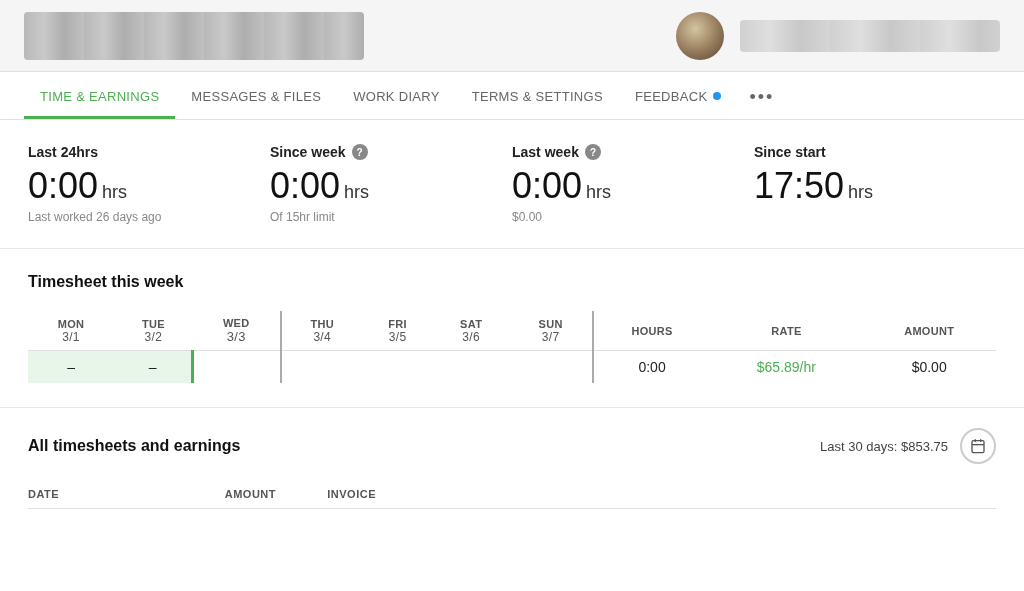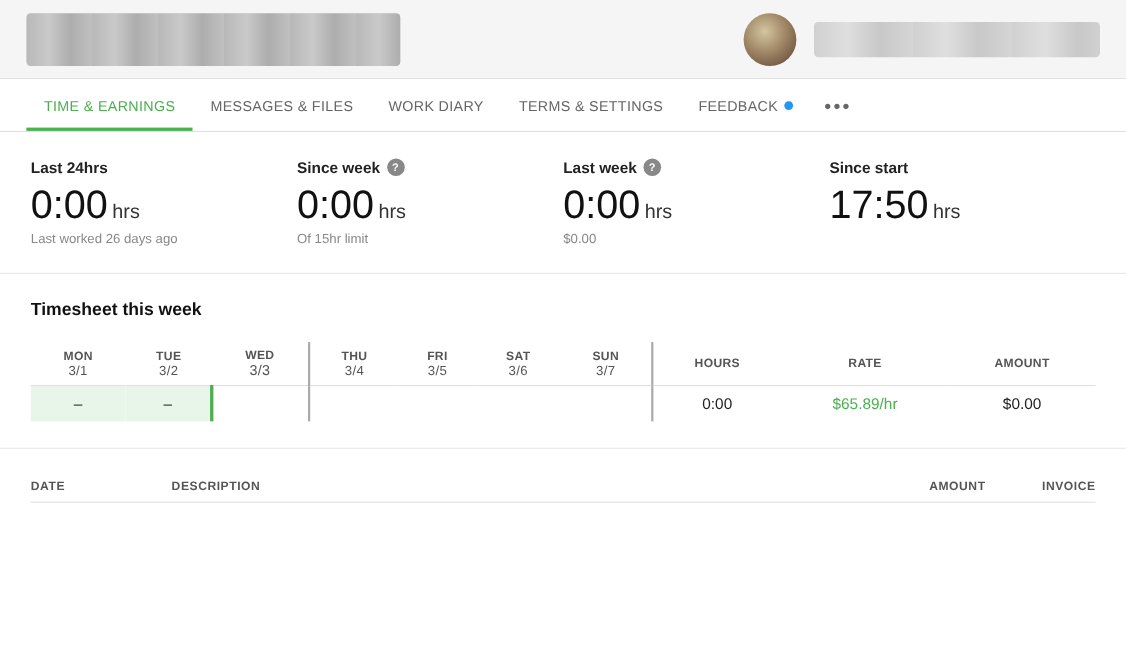--- a/index.html
+++ b/index.html
@@ -382,19 +382,32 @@
         <td class="day-cell-empty" style="border-right: 2px solid #aaa;"></td>
         <td>0:00</td>
         <td class="td-rate">$65.89/hr</td>
         <td>$0.00</td>
       </tr>
     </tbody>
   </table>
 </div>
 
 <div class="all-timesheets-section">
+  <div class="all-timesheets-header">
+    <div class="all-timesheets-title">All timesheets and earnings</div>
+    <div class="all-timesheets-right">
+      <span class="last30-text">Last 30 days: $853.75</span>
+      <div class="calendar-btn">
+        <svg width="16" height="16" viewBox="0 0 24 24" fill="none" stroke="#555" stroke-width="2">
+          <rect x="3" y="4" width="18" height="18" rx="2" ry="2"></rect>
+          <line x1="16" y1="2" x2="16" y2="6"></line>
+          <line x1="8" y1="2" x2="8" y2="6"></line>
+          <line x1="3" y1="10" x2="21" y2="10"></line>
+        </svg>
+      </div>
+    </div>
+  </div>
   <div class="earnings-table-header">
     <div class="eth-date">DATE</div>
-    <div class="eth-description">DESCRIPTION</div>
     <div class="eth-amount">AMOUNT</div>
     <div class="eth-invoice">INVOICE</div>
   </div>
 </div>
 
 </body></html>

